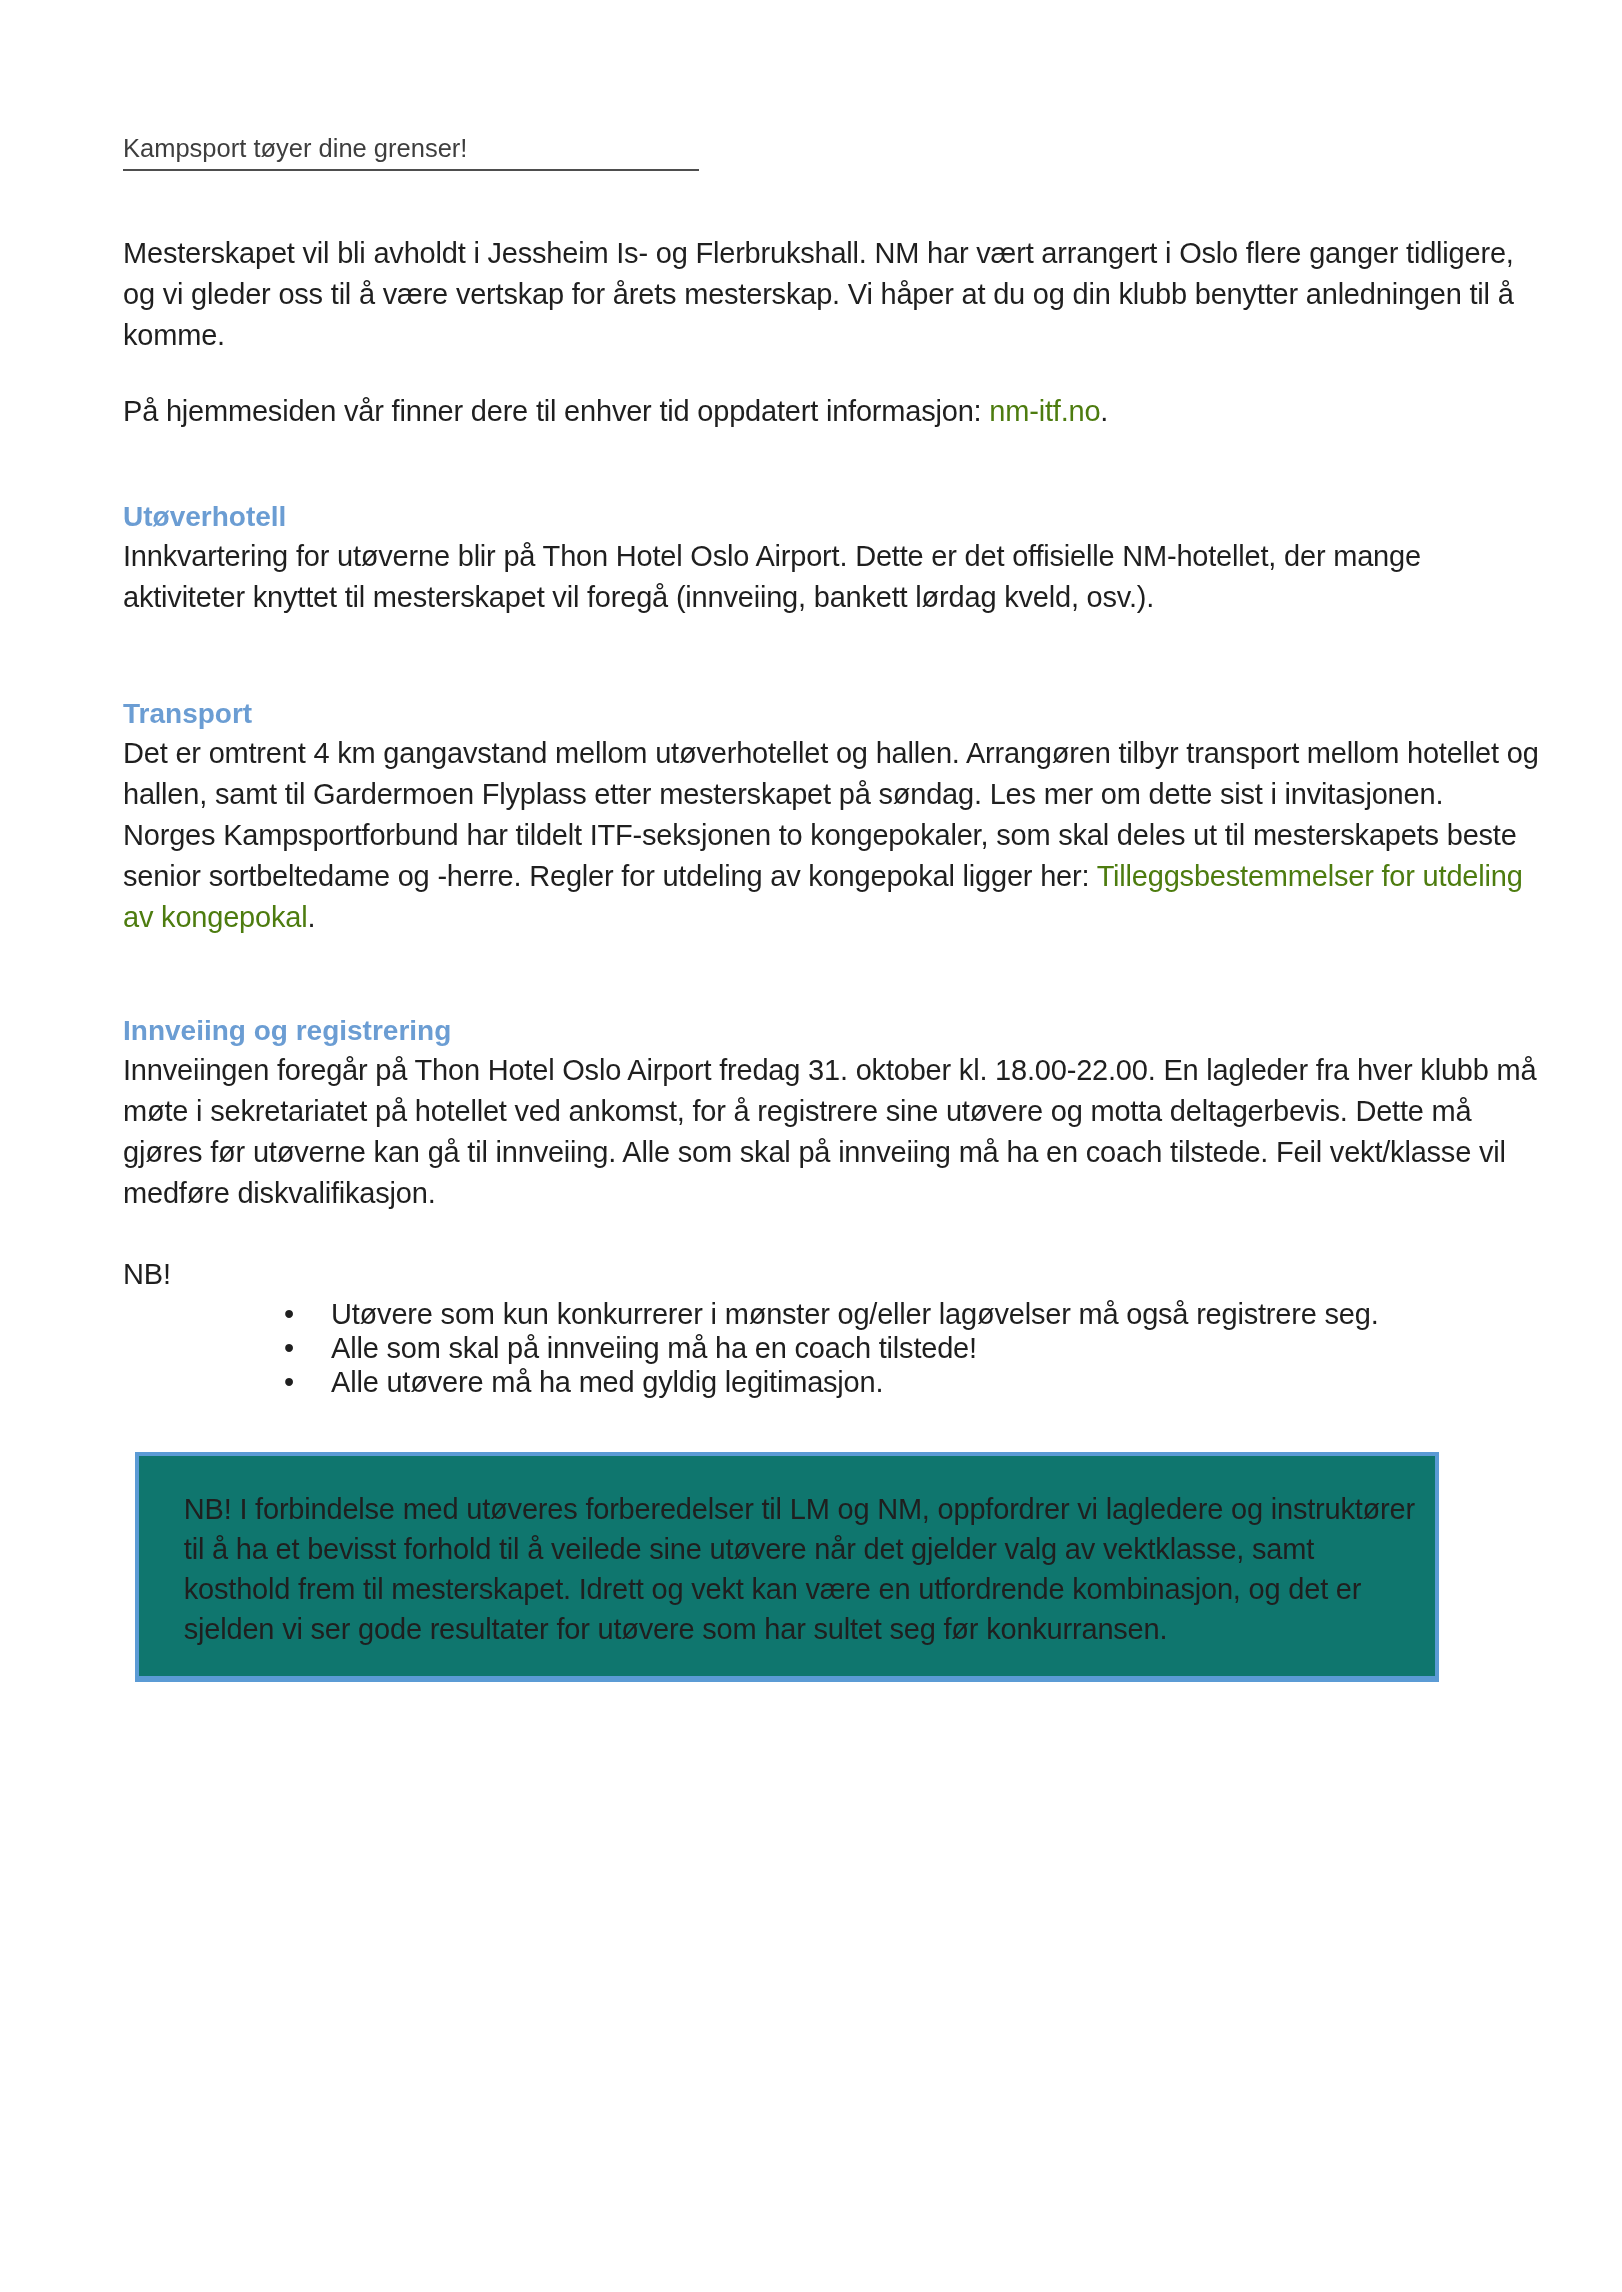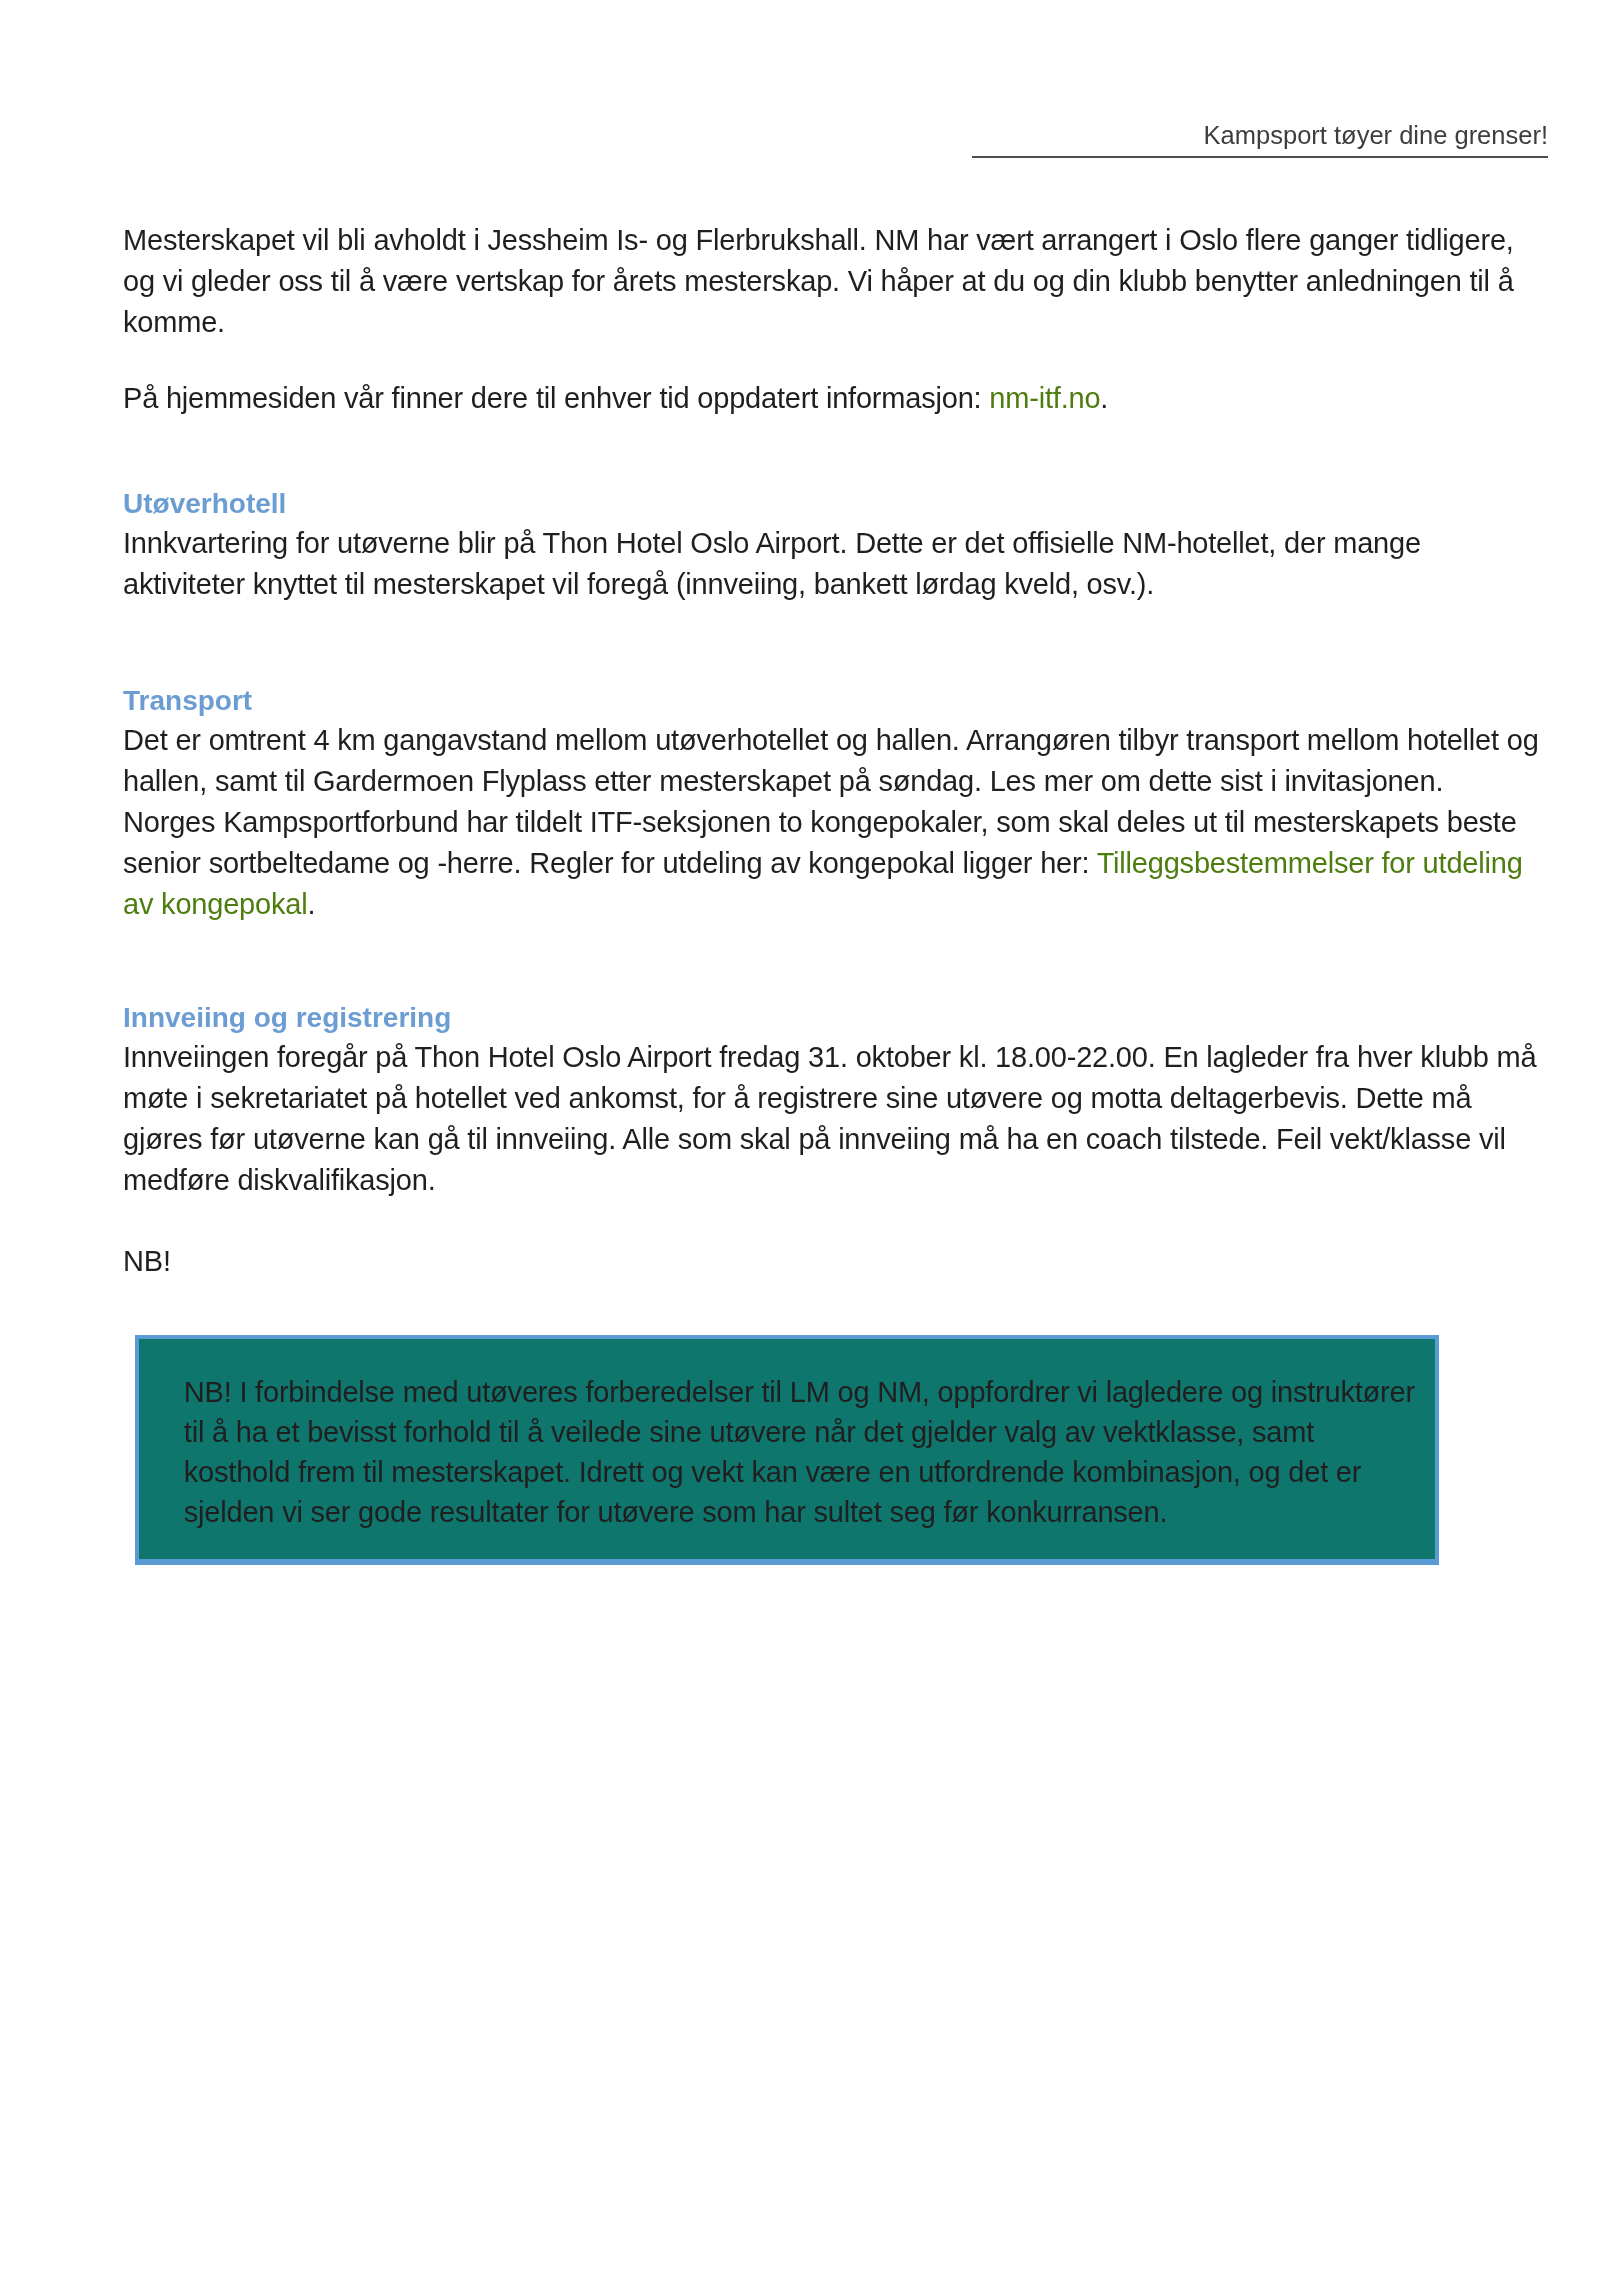--- a/index.html
+++ b/index.html
@@ -14,21 +14,21 @@
     padding: 0 74px 0 123px;
     font-family: "Liberation Sans", "DejaVu Sans", sans-serif;
     font-size: 29px;
     line-height: 41px;
     color: #1f1f1f;
     letter-spacing: -0.2px;
     overflow: hidden;
   }
 
   
-  .tagline-row { text-align: right; padding-top: 114px; letter-spacing: 0; }
+  .tagline-row { text-align: left; padding-top: 114px; letter-spacing: 0; margin-top: 13px; }
   .tagline {
     display: inline-block;
     width: 576px;
     padding-bottom: 5.9px;
     border-bottom: 2px solid #4e4e4e;
     font-size: 25.5px;
     line-height: 29px;
     color: #3e3e3e;
   }
 
@@ -100,19 +100,24 @@
     </p>
   </section>
 
   <section class="sec-4">
     <h2 class="section-title">Innveiing og registrering</h2>
     <p>Innveiingen foregår på Thon Hotel Oslo Airport fredag 31. oktober kl. 18.00-22.00. En lagleder fra hver klubb må møte i sekretariatet på hotellet ved ankomst, for å registrere sine utøvere og motta deltagerbevis. Dette må gjøres før utøverne kan gå til innveiing. Alle som skal på innveiing må ha en coach tilstede. Feil vekt/klasse vil medføre diskvalifikasjon.</p>
   </section>
 
   <p class="nb-line">NB!</p>
 
+  <ul class="bullets">
+    <li>Utøvere som kun konkurrerer i mønster og/eller lagøvelser må også registrere seg.</li>
+    <li>Alle som skal på innveiing må ha en coach tilstede!</li>
+    <li>Alle utøvere må ha med gyldig legitimasjon.</li>
+  </ul>
 
   <div class="notice-box">
     <p>NB! I forbindelse med utøveres forberedelser til LM og NM, oppfordrer vi lagledere og instruktører til å ha et bevisst forhold til å veilede sine utøvere når det gjelder valg av vektklasse, samt kosthold frem til mesterskapet. Idrett og vekt kan være en utfordrende kombinasjon, og det er sjelden vi ser gode resultater for utøvere som har sultet seg før konkurransen.</p>
   </div>
 
 </div>
 
 
 </body></html>

